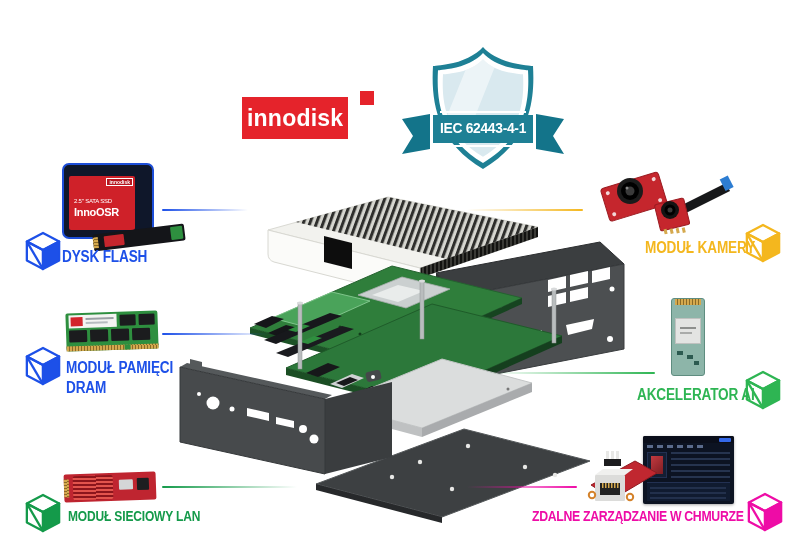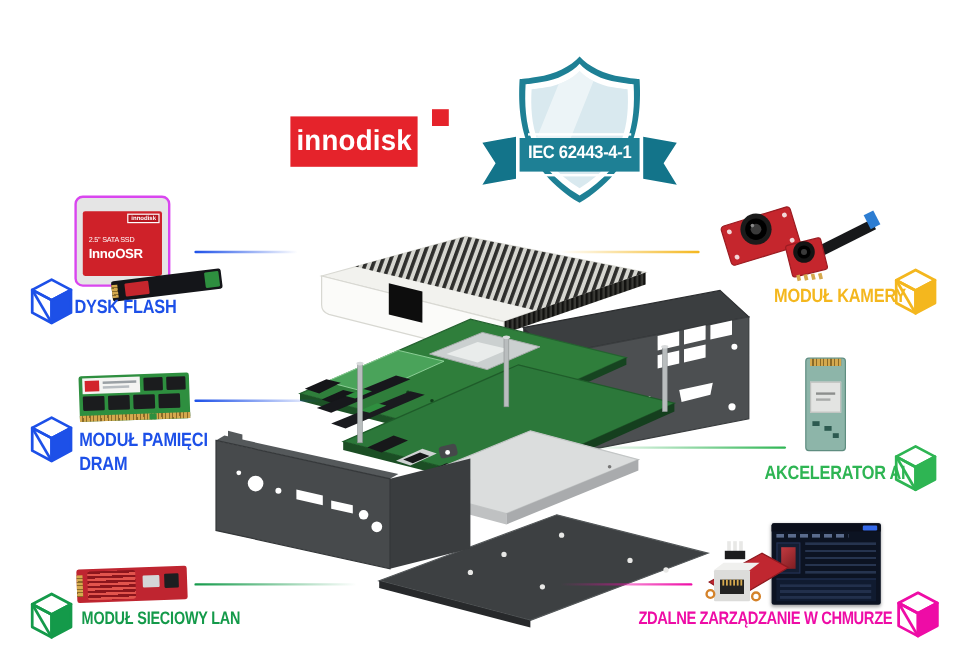--- a/index.html
+++ b/index.html
@@ -22,21 +22,21 @@
   .callout-label{font-weight:bold;font-size:16px;letter-spacing:-.2px;white-space:nowrap;
                  transform:scaleX(.85);transform-origin:left top;color:var(--c);}
   .callout-label .ln{display:block;line-height:20px;}
   .cline{height:2px;border-radius:1px;}
   .cline.fade-r{background:linear-gradient(to right,var(--c),rgba(255,255,255,0));}
   .cline.fade-l{background:linear-gradient(to left,var(--c),rgba(255,255,255,0));}
   .cube{width:38px;height:42px;color:var(--c);}
   .cube svg{width:100%;height:100%;display:block;}
 
   
-  .ssd25{left:62px;top:126px;width:80px;height:76px;background:#e5e5e5;border:2px solid #d946ef;border-radius:7px;box-sizing:border-box;}
+  .ssd25{left:62px;top:126px;width:92px;height:76px;background:#0f172a;border:2px solid #1d4ed8;border-radius:7px;box-sizing:border-box;}
   .ssd25 .label{position:absolute;left:5px;top:11px;width:66px;height:54px;background:#cf2129;border-radius:2px;}
   .ssd25 .chip{position:absolute;right:2px;top:2px;background:#b5161f;border:1px solid #fff;color:#fff;
                font-size:5px;line-height:6px;padding:0 2px;font-weight:bold;}
   .ssd25 .t1{position:absolute;left:5px;top:22px;color:#fff;font-size:6px;letter-spacing:-.2px;white-space:nowrap;}
   .ssd25 .t2{position:absolute;left:5px;top:30px;color:#fff;font-size:11px;font-weight:bold;letter-spacing:-.3px;white-space:nowrap;}
   .m2ssd{left:93px;top:192px;width:92px;height:17px;background:#141519;border-radius:2px;transform:rotate(-7deg);}
   .m2ssd .gold{position:absolute;left:0;top:3px;width:5px;height:11px;
                background:repeating-linear-gradient(180deg,#d5a94e 0 2px,#8a6a28 2px 3px);}
   .m2ssd .red{position:absolute;left:11px;top:3px;width:20px;height:11px;background:#c5262d;border-radius:1px;}
   .m2ssd .grn{position:absolute;right:2px;top:2px;width:12px;height:13px;background:#2e8f3f;border-radius:1px;}

